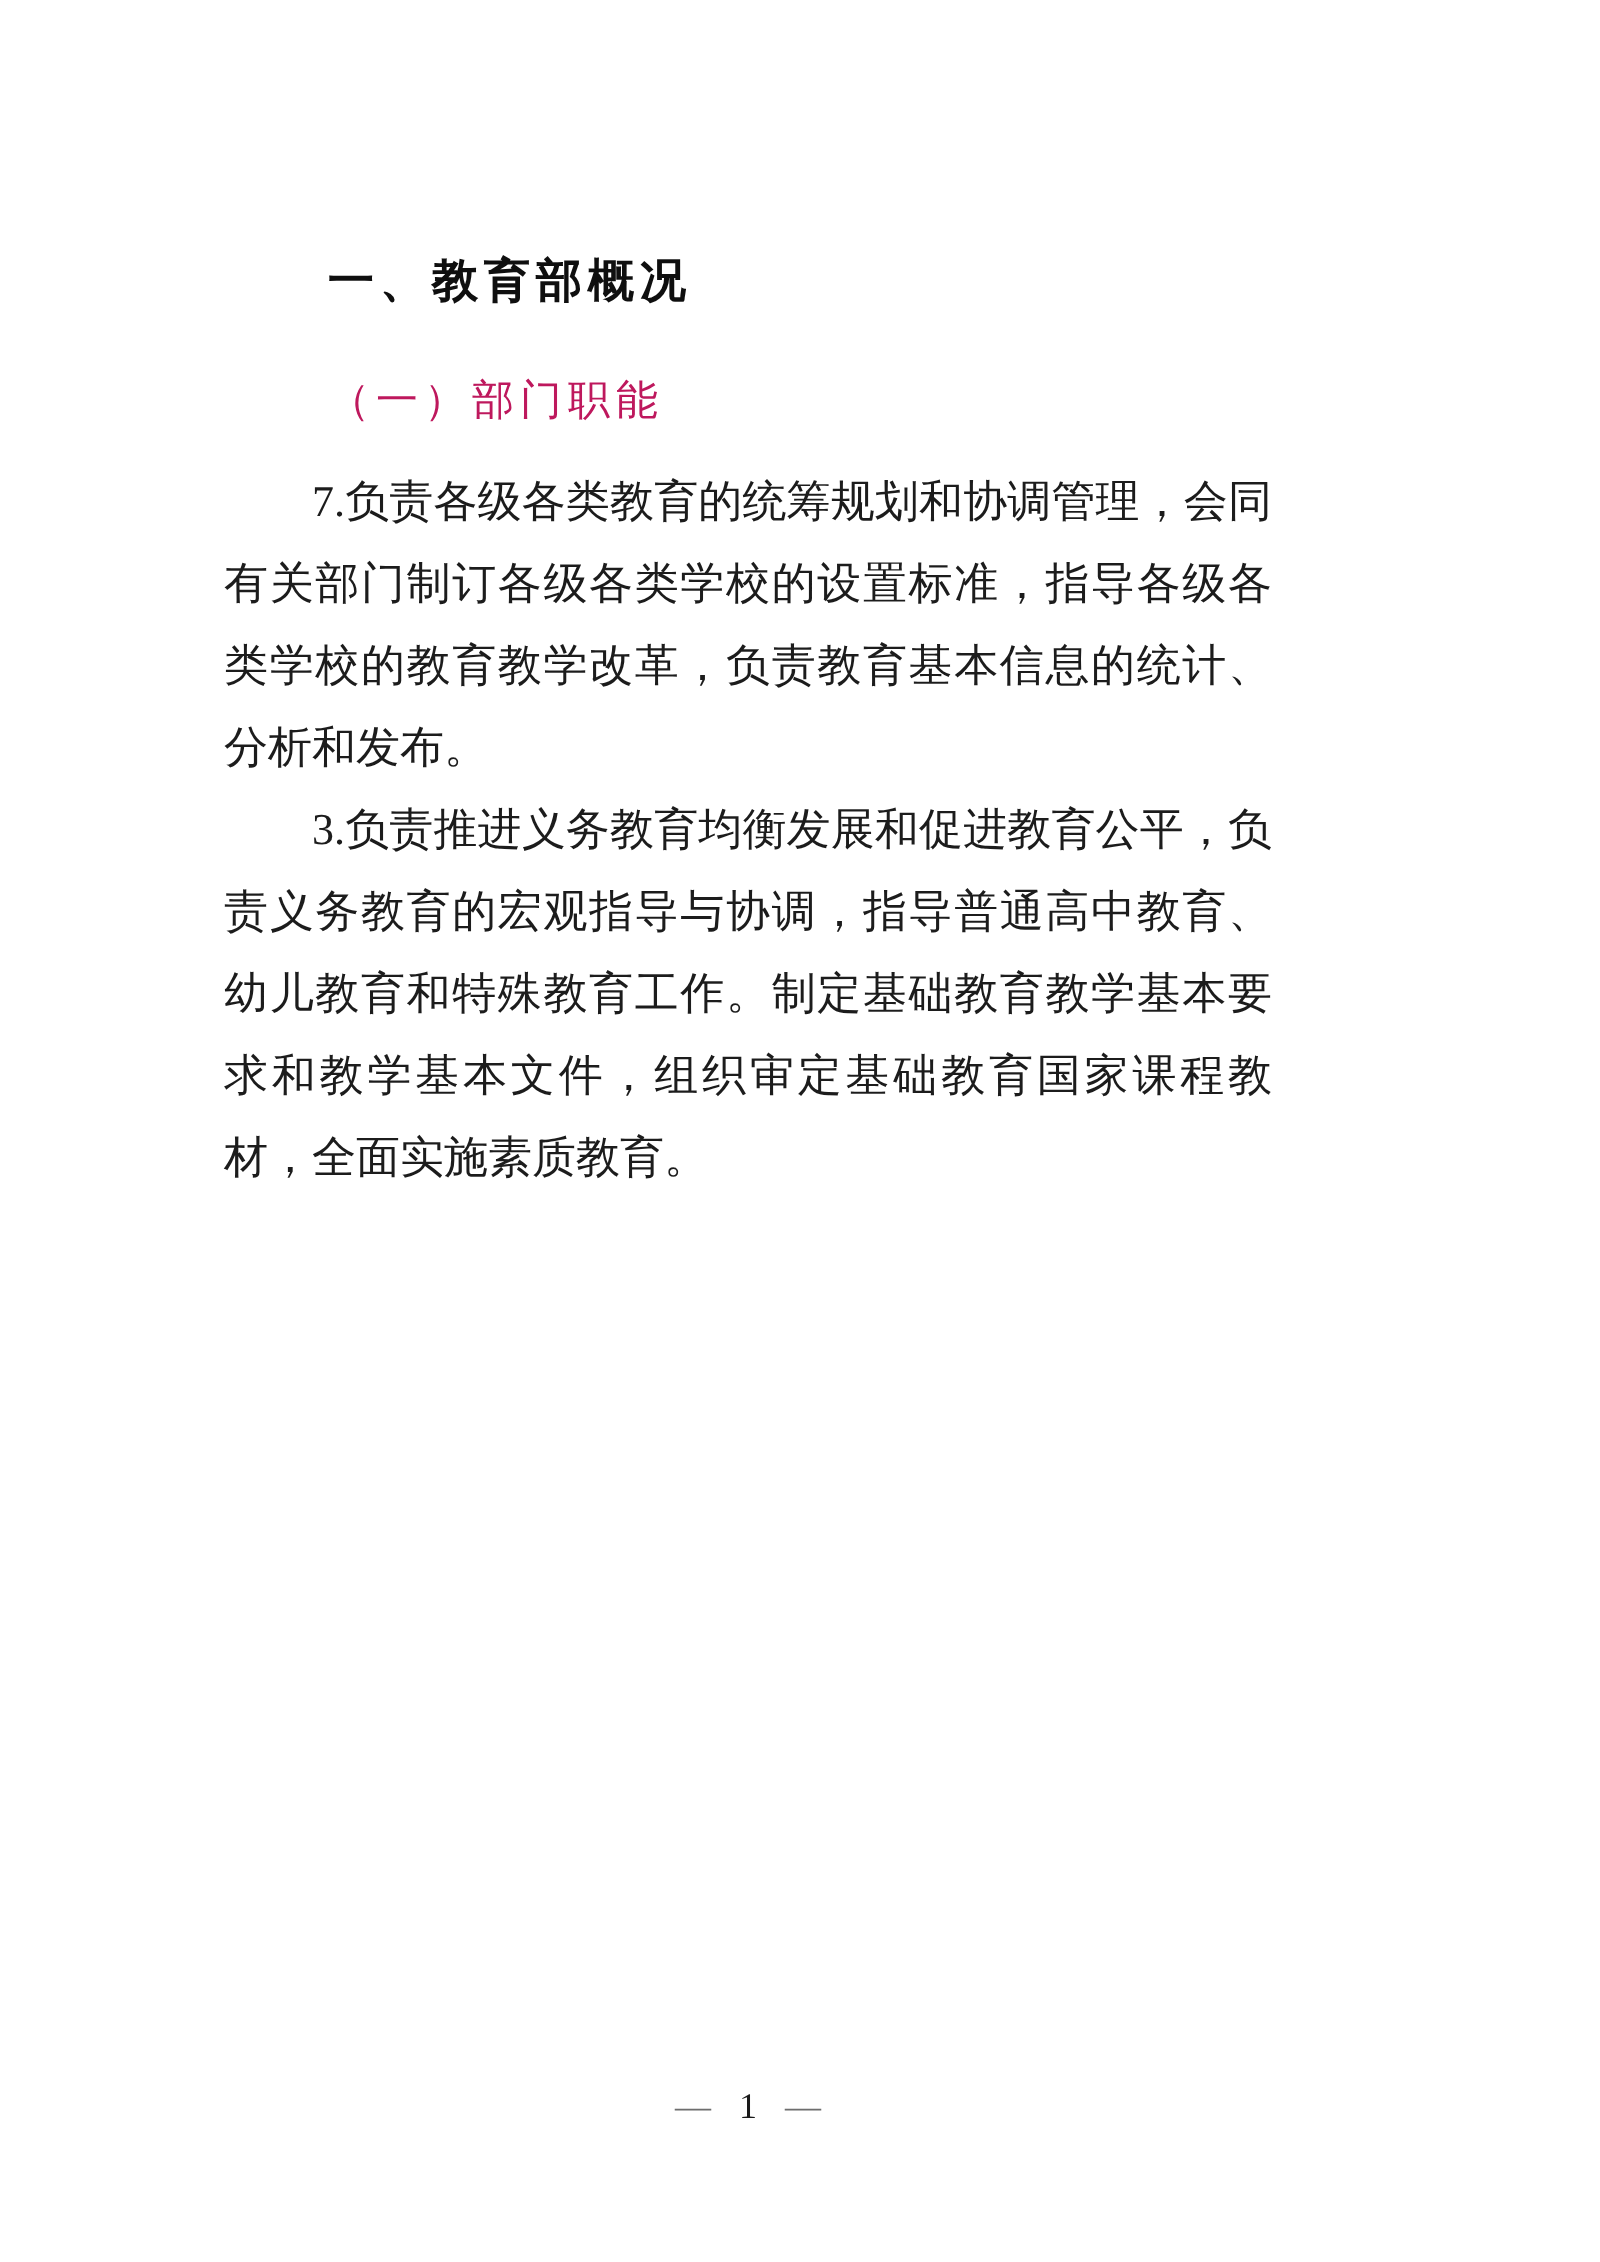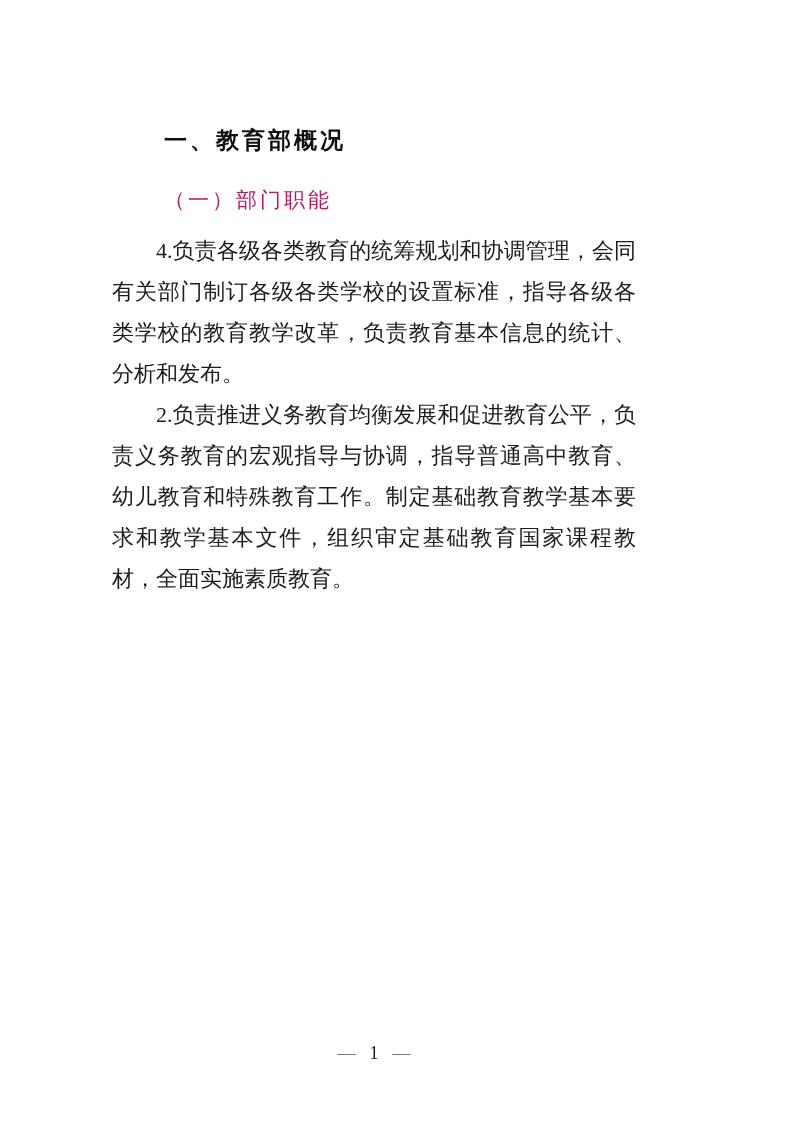--- a/index.html
+++ b/index.html
@@ -76,21 +76,21 @@
 </head>
 <body>
 
 <div class="page">
 
   <h1 class="section-title">一、教育部概况</h1>
 
   <h2 class="subsection-title">（一）部门职能</h2>
 
   <div class="doc-body">
-    <p>4.负责各级各类教育的统筹规划和协调管理，会同有关部门制订各级各类学校的设置标准，指导各级各类学校的教育教学改革，负责教育基本信息的统计、分析和发布。</p>
-    <p>2.负责推进义务教育均衡发展和促进教育公平，负责义务教育的宏观指导与协调，指导普通高中教育、幼儿教育和特殊教育工作。制定基础教育教学基本要求和教学基本文件，组织审定基础教育国家课程教材，全面实施素质教育。</p>
+    <p>7.负责各级各类教育的统筹规划和协调管理，会同有关部门制订各级各类学校的设置标准，指导各级各类学校的教育教学改革，负责教育基本信息的统计、分析和发布。</p>
+    <p>3.负责推进义务教育均衡发展和促进教育公平，负责义务教育的宏观指导与协调，指导普通高中教育、幼儿教育和特殊教育工作。制定基础教育教学基本要求和教学基本文件，组织审定基础教育国家课程教材，全面实施素质教育。</p>
   </div>
 
   <div class="page-footer">
     <span class="dash">—</span><span class="num">1</span><span class="dash">—</span>
   </div>
 
 </div>
 
 </body></html>

